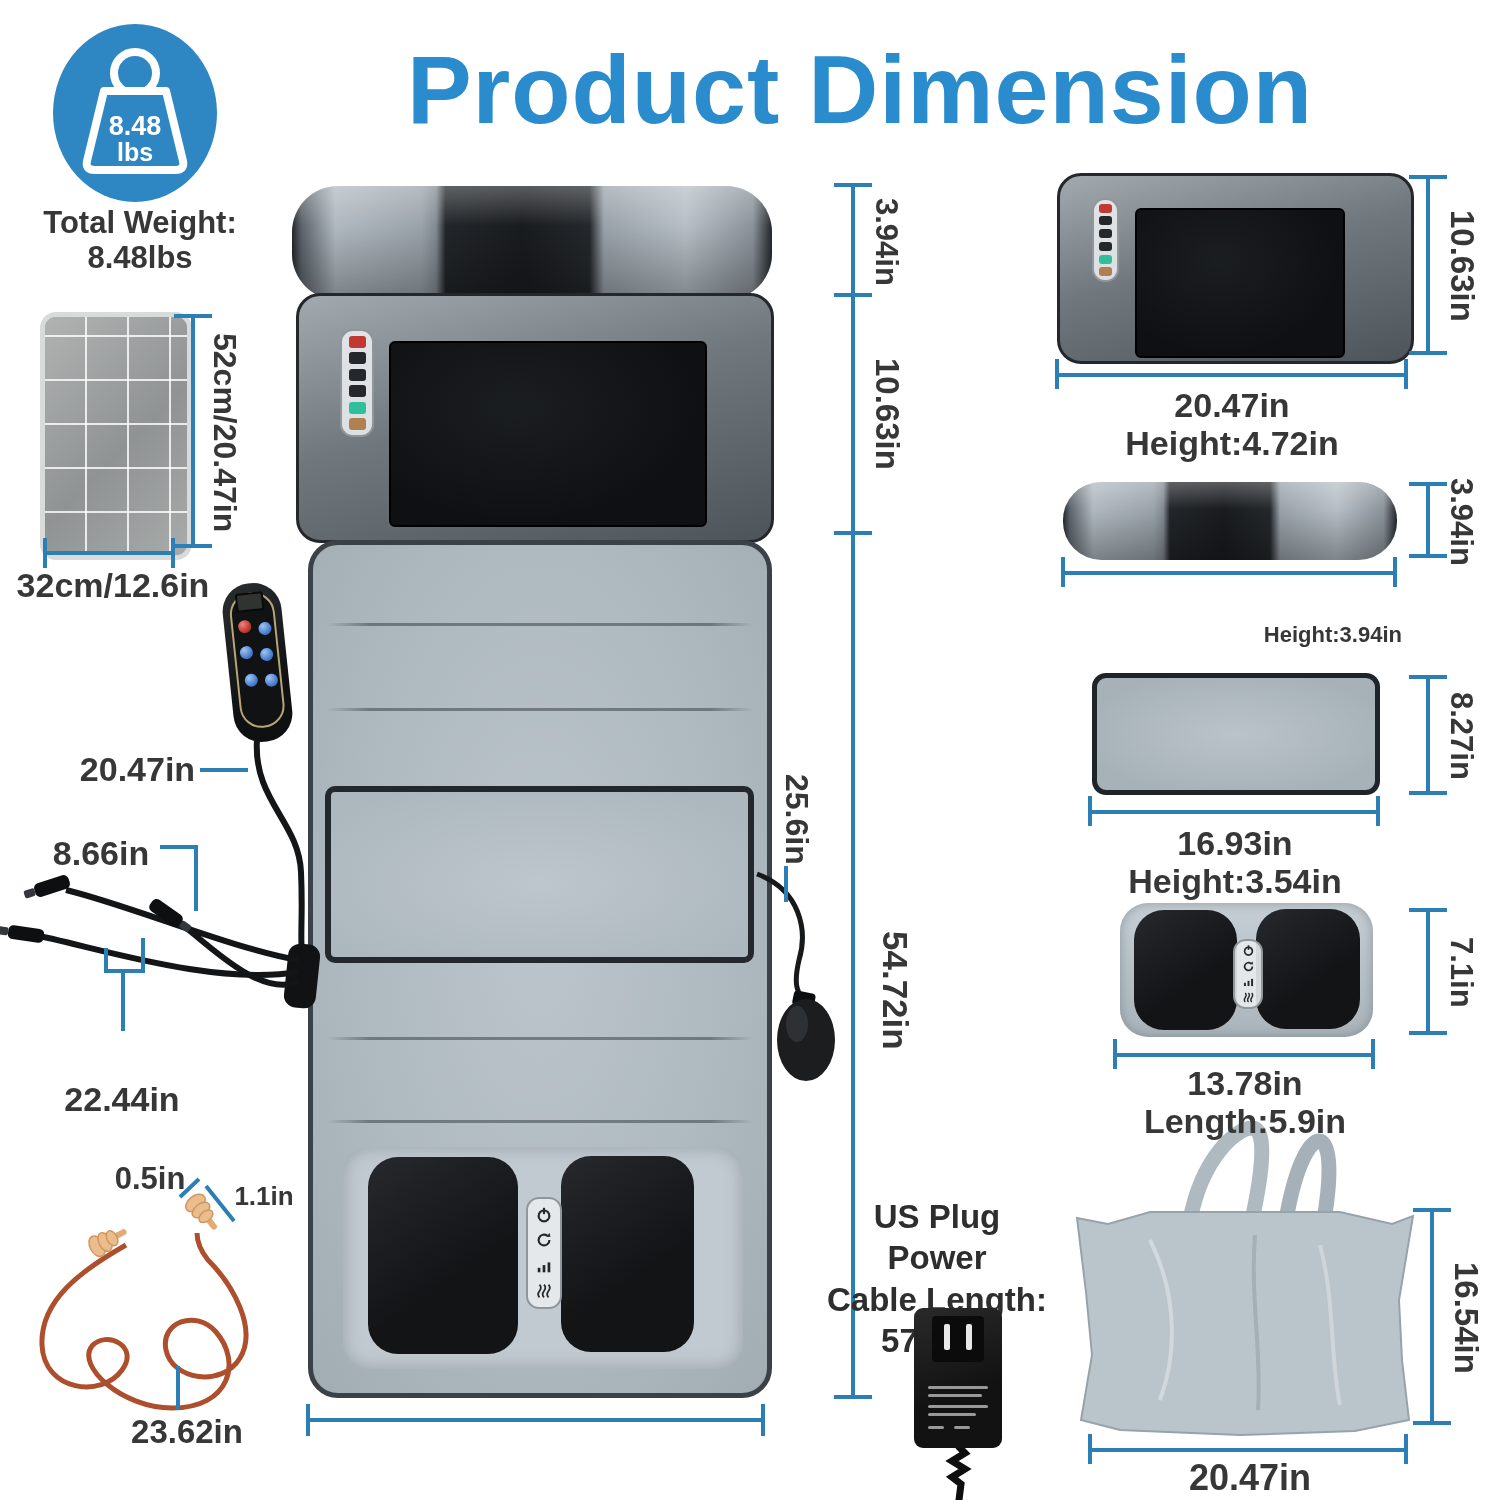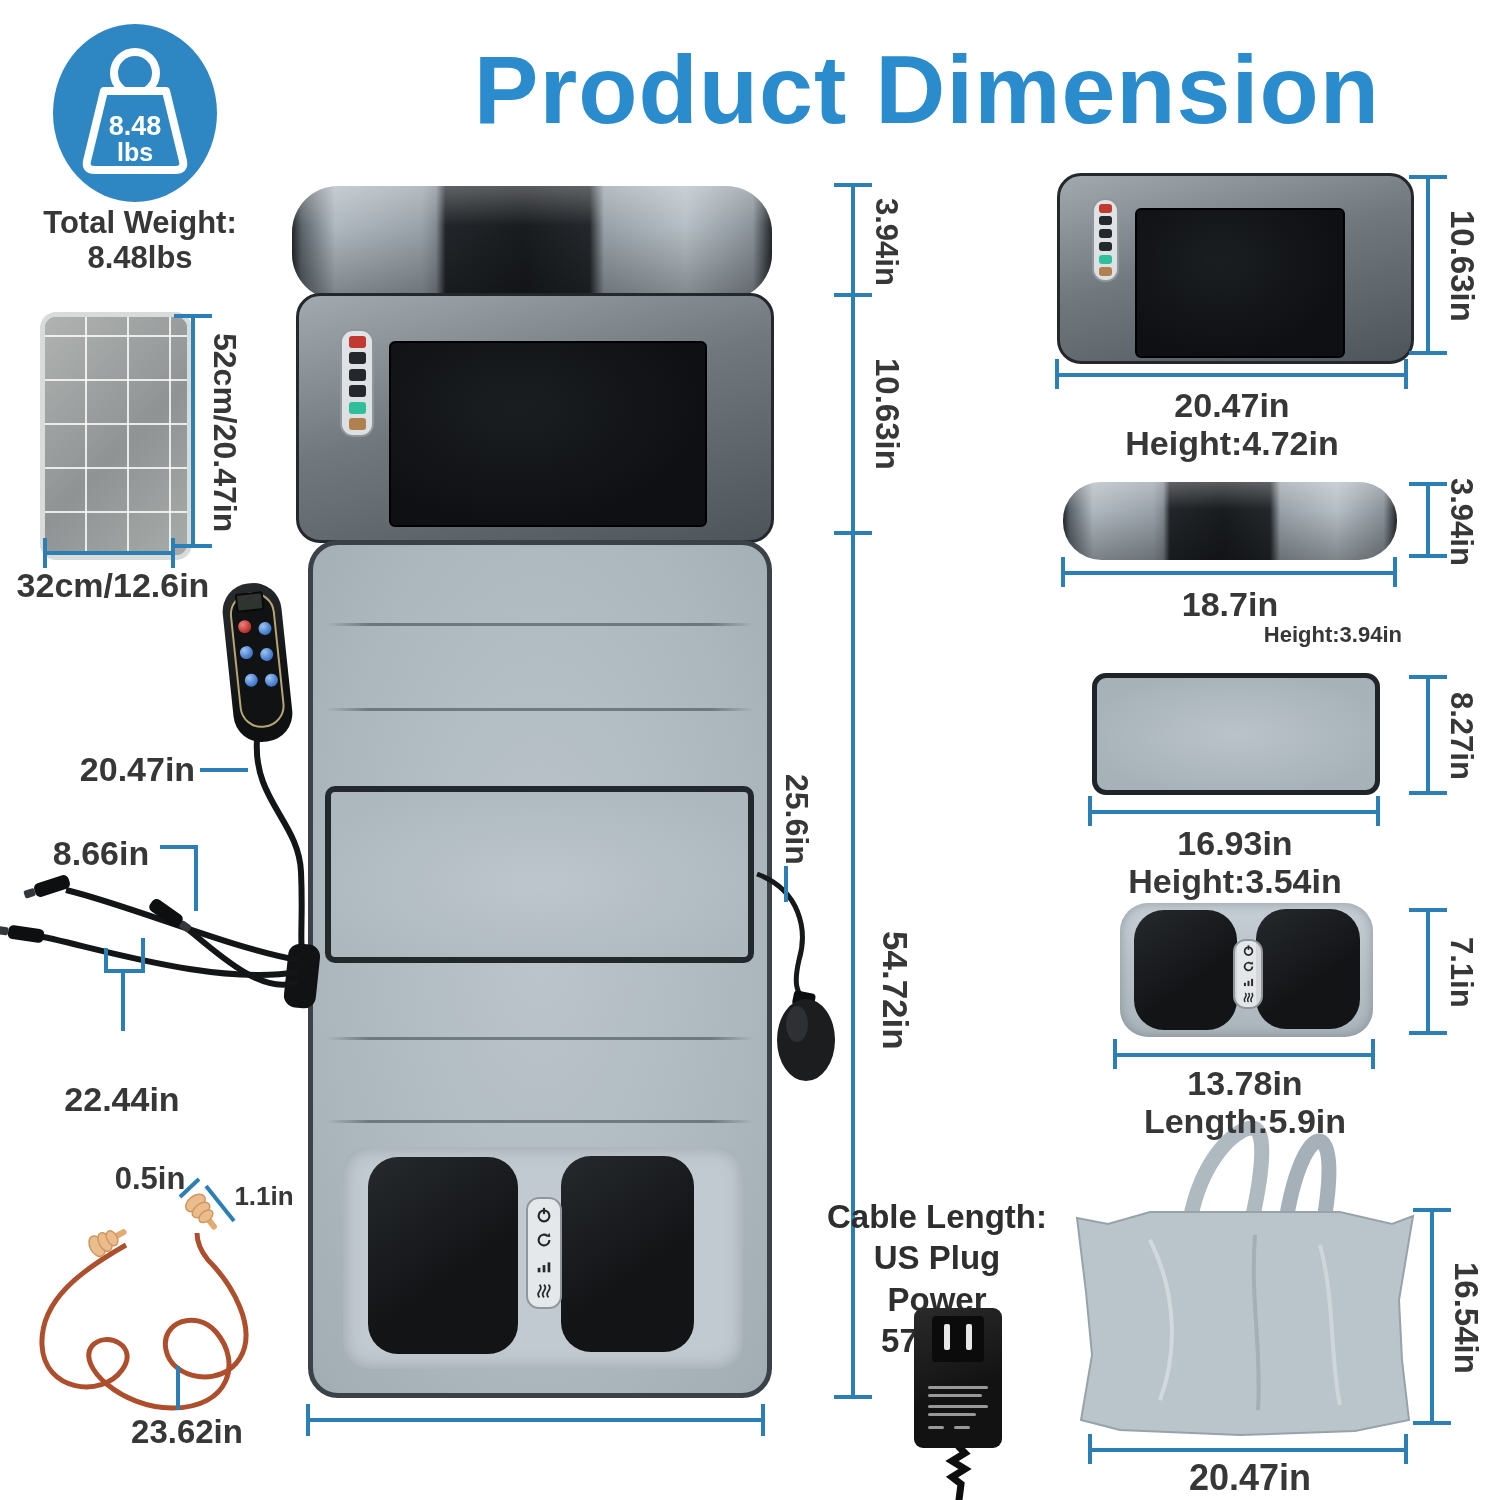--- a/index.html
+++ b/index.html
@@ -11,21 +11,21 @@
   #canvas{position:relative;width:1500px;height:1500px;background:#fff;overflow:hidden;
           font-family:"Liberation Sans","DejaVu Sans",sans-serif;color:var(--text);}
   .abs{position:absolute;}
   
   .dimv{position:absolute;width:4px;background:var(--dim);}
   .dimh{position:absolute;height:4px;background:var(--dim);}
   
   .lbl{position:absolute;font-weight:700;color:var(--text);font-size:31px;line-height:1.12;}
   .ctr{text-align:center;}
   .vlbl{writing-mode:vertical-rl;text-align:center;}
-  .title{position:absolute;left:340px;top:34px;width:1040px;text-align:right;
+  .title{position:absolute;left:340px;top:34px;width:1040px;text-align:center;
          font-size:97px;font-weight:800;color:var(--accent);letter-spacing:1px;}
   
   .wcircle{position:absolute;left:53px;top:24px;width:164px;height:178px;border-radius:50%;
            background:#2e86c2;display:flex;align-items:center;justify-content:center;}
   
   .hpad{position:absolute;left:40px;top:312px;width:142px;height:238px;border-radius:16px;
         background:#a2a6a6;border:5px solid #d9dbdb;overflow:hidden;}
   .hpad .grid{position:absolute;inset:0;
      background:
        repeating-linear-gradient(0deg,transparent 0 42px,rgba(255,255,255,.8) 42px 44px),
@@ -285,21 +285,20 @@
   <div class="lbl ctr" style="left:1062px;top:424px;width:340px;font-size:34px;">Height:4.72in</div>
 
   <div class="roller" style="left:1063px;top:482px;width:334px;height:78px;border-radius:38px;"></div>
   <div class="dimv" style="left:1426px;top:484px;height:74px;"></div>
   <div class="dimh" style="left:1409px;top:482px;width:38px;"></div>
   <div class="dimh" style="left:1409px;top:554px;width:38px;"></div>
   <div class="lbl vlbl" style="left:1443px;top:474px;height:96px;font-size:31px;">3.94in</div>
   <div class="dimh" style="left:1063px;top:571px;width:334px;"></div>
   <div class="dimv" style="left:1061px;top:557px;height:30px;"></div>
   <div class="dimv" style="left:1393px;top:557px;height:30px;"></div>
-  <div class="lbl ctr" style="left:1080px;top:585px;width:300px;font-size:34px;">18.7in</div>
   <div class="lbl ctr" style="left:1062px;top:623px;width:340px;font-size:22px;text-align:right;">Height:3.94in</div>
 
   <div class="pad3"></div>
   <div class="dimv" style="left:1426px;top:677px;height:118px;"></div>
   <div class="dimh" style="left:1409px;top:675px;width:38px;"></div>
   <div class="dimh" style="left:1409px;top:791px;width:38px;"></div>
   <div class="lbl vlbl" style="left:1443px;top:680px;height:112px;font-size:31px;">8.27in</div>
   <div class="dimh" style="left:1090px;top:810px;width:290px;"></div>
   <div class="dimv" style="left:1088px;top:796px;height:30px;"></div>
   <div class="dimv" style="left:1376px;top:796px;height:30px;"></div>
@@ -332,22 +331,22 @@
   <div class="dimh" style="left:1409px;top:908px;width:38px;"></div>
   <div class="dimh" style="left:1409px;top:1031px;width:38px;"></div>
   <div class="lbl vlbl" style="left:1443px;top:915px;height:115px;font-size:31px;">7.1in</div>
   <div class="dimh" style="left:1115px;top:1053px;width:260px;"></div>
   <div class="dimv" style="left:1113px;top:1039px;height:30px;"></div>
   <div class="dimv" style="left:1371px;top:1039px;height:30px;"></div>
   <div class="lbl ctr" style="left:1095px;top:1064px;width:300px;font-size:34px;">13.78in</div>
   <div class="lbl ctr" style="left:1085px;top:1102px;width:320px;font-size:34px;">Length:5.9in</div>
 
   <div class="caption" style="left:821px;top:1196px;width:232px;font-size:33px;line-height:1.25;">
+    <div>US Plug Power</div>
     <div>Cable Length:</div>
-    <div>US Plug Power</div>
     <div>57.48in</div>
   </div>
   <div class="adapter">
     <div class="plug">
       <span class="prong" style="left:12px;"></span>
       <span class="prong" style="left:34px;"></span>
     </div>
     <div class="tline" style="top:78px;width:60px;"></div>
     <div class="tline" style="top:86px;width:54px;"></div>
     <div class="tline" style="top:97px;width:60px;"></div>

